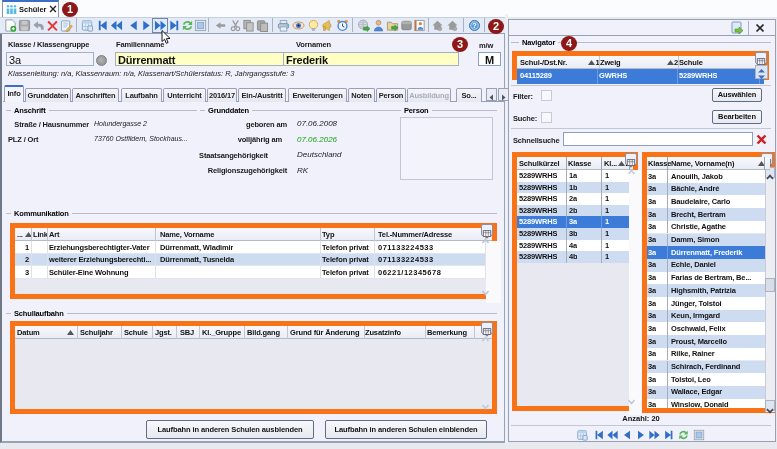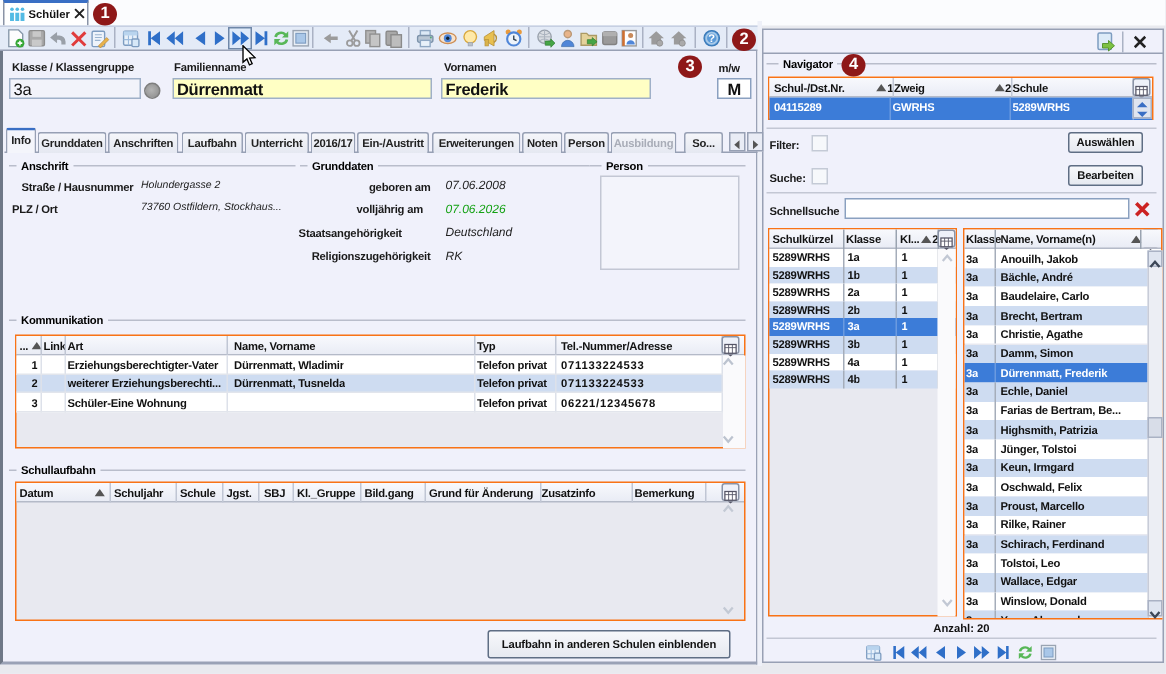--- a/index.html
+++ b/index.html
@@ -22,21 +22,21 @@
 .fld { position:absolute; height:14px; border:1px solid #9fb0c8; background:#ffffc4; letter-spacing:-0.2px; font-size:11px; font-weight:bold; padding:0.5px 2px; color:#111; white-space:nowrap; }
 .ital { position:absolute; font-size:7px; font-style:italic; color:#222; white-space:nowrap; }
 
 .ftab { position:absolute; top:88px; height:14px; background:linear-gradient(#f5f6fa,#e5e8f1); border:1px solid #97a0b4; border-bottom:none; border-radius:2px 2px 0 0; font-size:7.5px; letter-spacing:-0.15px; font-weight:bold; color:#222; text-align:center; line-height:13px; z-index:2; }
 .ftab.active { top:85px; height:17px; background:#f4f5fb; border-top:2px solid #3a6fc4; z-index:3; }
 .ftab.dis { color:#a9adb8; }
 
 .gline { position:absolute; height:1px; background:#b9bdcb; }
 .gt { position:absolute; font-size:7.5px; letter-spacing:-0.15px; font-weight:bold; background:#f0f1fb; padding:0 3px; white-space:nowrap; z-index:2; }
 
-.tbl { position:absolute; background:#e8e9f0; border:1px solid #f97316;padding-left:48px; }
+.tbl { position:absolute; background:#e8e9f0; border:5px solid #f97316;padding-left:48px; }
 .th { position:absolute; left:0; top:0; right:0; height:13px; background:linear-gradient(#f8f9fd,#e9ecf5); border-bottom:1px solid #b4bac8; }
 .th span { position:absolute; top:2px; font-size:7.5px; letter-spacing:-0.15px; font-weight:bold; color:#111; white-space:nowrap; }
 .tr { position:absolute; left:0; right:0; font-size:7.5px; letter-spacing:-0.15px; font-weight:bold; color:#111; background:#ffffff; }
 .tr.blue { background:#cedcf1; }
 .tr.sel { background:#3c7cd8; color:#fff; }
 .tc { position:absolute; top:1.5px; white-space:nowrap; overflow:hidden; }
 .cl { position:absolute; top:0; bottom:0; width:1px; background:#dde1ea; }
 .clh { position:absolute; top:0; height:13px; width:1px; background:#c0c6d4; }
 
 .btn { position:absolute; background:linear-gradient(#f7f8fb,#e6e9f0); border:1px solid #5f6e84; border-radius:2px; font-size:7.5px; letter-spacing:-0.1px; font-weight:bold; color:#111; text-align:center; }
@@ -225,23 +225,24 @@
   <svg class="abs" style="left:755px;top:23px" width="10" height="10" viewBox="0 0 10 10">
       <path d="M1.5 1.5 L8.5 8.5 M8.5 1.5 L1.5 8.5" stroke="#222" stroke-width="1.7"></path>
     </svg>
 
   <div class="lbl" style="left:8px;top:40px">Klasse / Klassengruppe</div>
   <div class="fld" style="left:6px;top:52px;width:88px;background:#f2f3fa;font-weight:normal">3a</div>
   <div class="abs" style="left:96px;top:55px;width:11px;height:11px;border-radius:50%;background:radial-gradient(circle at 4px 4px,#b4b4b4,#8a8a8a);border:1px solid #7e7e7e"></div>
   <div class="lbl" style="left:116px;top:40px">Familienname</div>
   <div class="fld" style="left:115px;top:52px;width:173px">Dürrenmatt</div>
   <div class="lbl" style="left:296px;top:40px">Vornamen</div>
-  <div class="fld" style="left:294px;top:52px;width:140px">Frederik</div>
+  <div class="fld" style="left:283px;top:52px;width:176px">Frederik</div>
   <div class="lbl" style="left:479px;top:41px;font-weight:bold">m/w</div>
   <div class="fld" style="left:478px;top:52px;width:23px;background:#fff;text-align:center;border-color:#8aa0c0">M</div>
+  <div class="ital" style="left:8px;top:69px;font-size:7.5px">Klassenleitung: n/a, Klassenraum: n/a, Klassenart/Schülerstatus: R, Jahrgangsstufe: 3</div>
 
   <div class="ftab active" style="left:4px;width:20px">Info</div>
   <div class="ftab" style="left:25px;width:46px">Grunddaten</div>
   <div class="ftab" style="left:72px;width:47px">Anschriften</div>
   <div class="ftab" style="left:121px;width:41px">Laufbahn</div>
   <div class="ftab" style="left:163px;width:43px">Unterricht</div>
   <div class="ftab" style="left:207px;width:30px">2016/17</div>
   <div class="ftab" style="left:238px;width:48px">Ein-/Austritt</div>
   <div class="ftab" style="left:288px;width:59px">Erweiterungen</div>
   <div class="ftab" style="left:348px;width:27px">Noten</div>
@@ -384,20 +385,21 @@
         <rect x="1.5" y="1.5" width="9" height="7" fill="#fff" stroke="#556"></rect>
         <path d="M1.5 4 h9 M4.5 1.5 v7 M7.5 1.5 v7" stroke="#556" stroke-width="0.7"></path>
         <path d="M4 9.5 l2 1.5 l2 -1.5" fill="#556"></path>
       </svg></div>
   <svg class="abs" style="left:481px;top:336px" width="9" height="7" viewBox="0 0 9 7">
       <path d="M1.5 5 L4.5 1.5 L7.5 5" fill="none" stroke="#c3c9d4" stroke-width="1.5"></path>
     </svg>
   <svg class="abs" style="left:481px;top:403px" width="9" height="7" viewBox="0 0 9 7">
       <path d="M1.5 2 L4.5 5.5 L7.5 2" fill="none" stroke="#c3c9d4" stroke-width="1.5"></path>
     </svg>
+  <div class="btn" style="left:146px;top:420px;width:168px;height:19px;line-height:17px">Laufbahn in anderen Schulen ausblenden</div>
   <div class="btn" style="left:325px;top:420px;width:162px;height:19px;line-height:17px">Laufbahn in anderen Schulen einblenden</div>
 
   <div class="gline" style="left:511px;top:42px;width:260px"></div>
   <div class="gt" style="left:519px;top:38px">Navigator</div>
   <div class="badge" style="left:561px;top:36px">4</div>
   <div class="tbl" style="left:512px;top:51px;width:257px;height:29px;background:#fff">
     <div class="th">
       <span style="left:3px">Schul-/Dst.Nr.</span>
       <svg style="position:absolute;left:71px;top:4px" width="7" height="5" viewBox="0 0 7 5">
           <path d="M3.5 0 L7 5 H0 z" fill="#555"></path>

